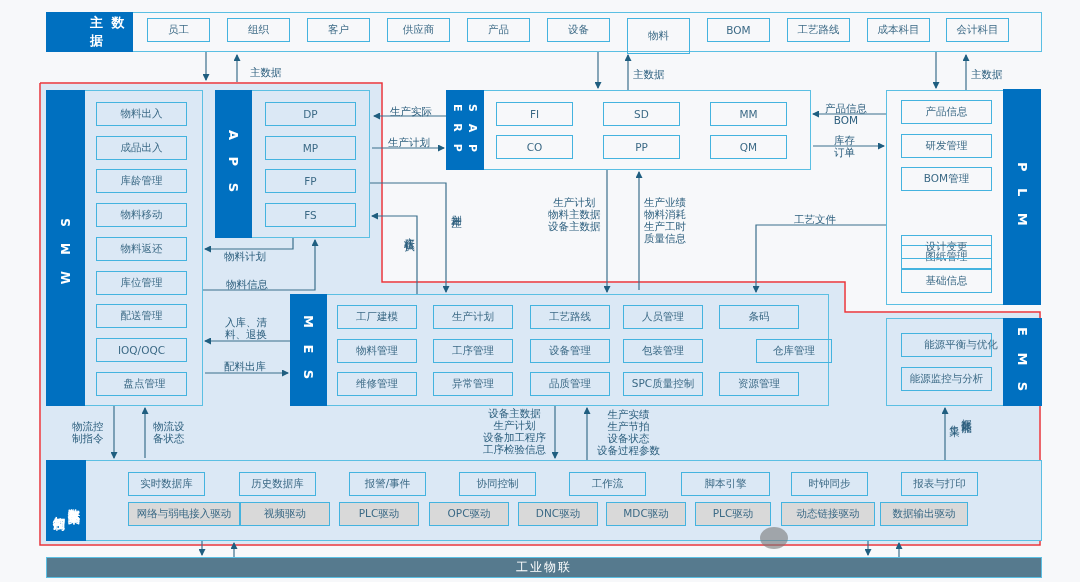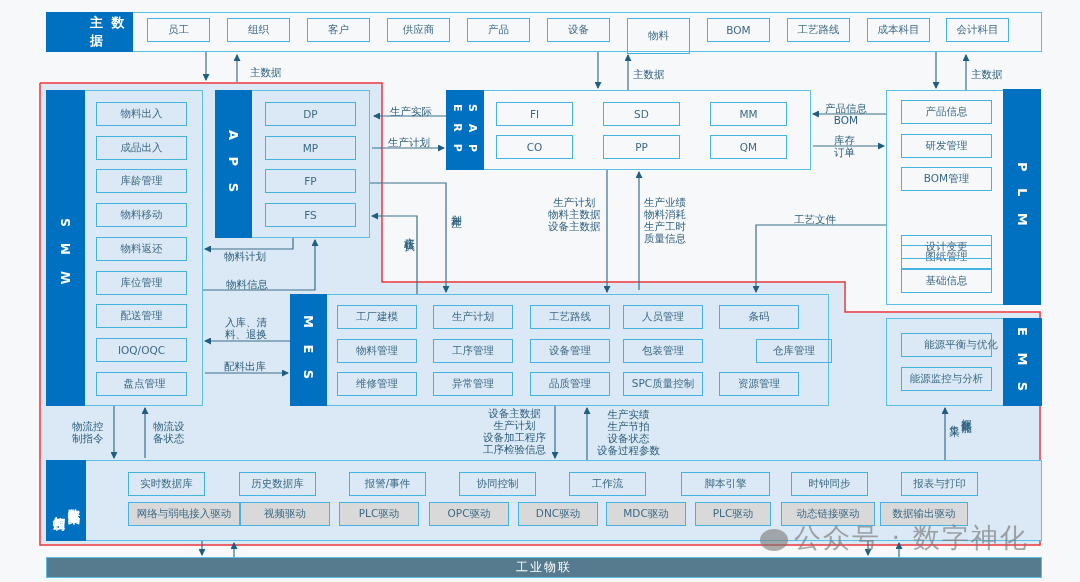--- a/index.html
+++ b/index.html
@@ -243,14 +243,14 @@
 设备加工程序
 工序检验信息</div>
 <div class="lbl" style="left:597px;top:408px;white-space:pre;">生产实绩
 生产节拍
 设备状态
 设备过程参数</div>
 <div class="vlbl" style="left:961px;top:414px;">能耗数据</div>
 <div class="vlbl" style="left:949px;top:418px;">采集</div>
 
 <div class="watermark" style="left:760px;top:520px;">
-  <span style="display:inline-block;width:28px;height:22px;border-radius:50%;background:rgba(120,120,120,0.6);vertical-align:middle;margin-right:6px;"></span><span>公众号 · 数字神化</span>
+  <span style="display:inline-block;width:28px;height:22px;border-radius:50%;background:rgba(120,120,120,0.6);vertical-align:middle;margin-right:6px;"></span>
 </div>
 
 </body></html>

